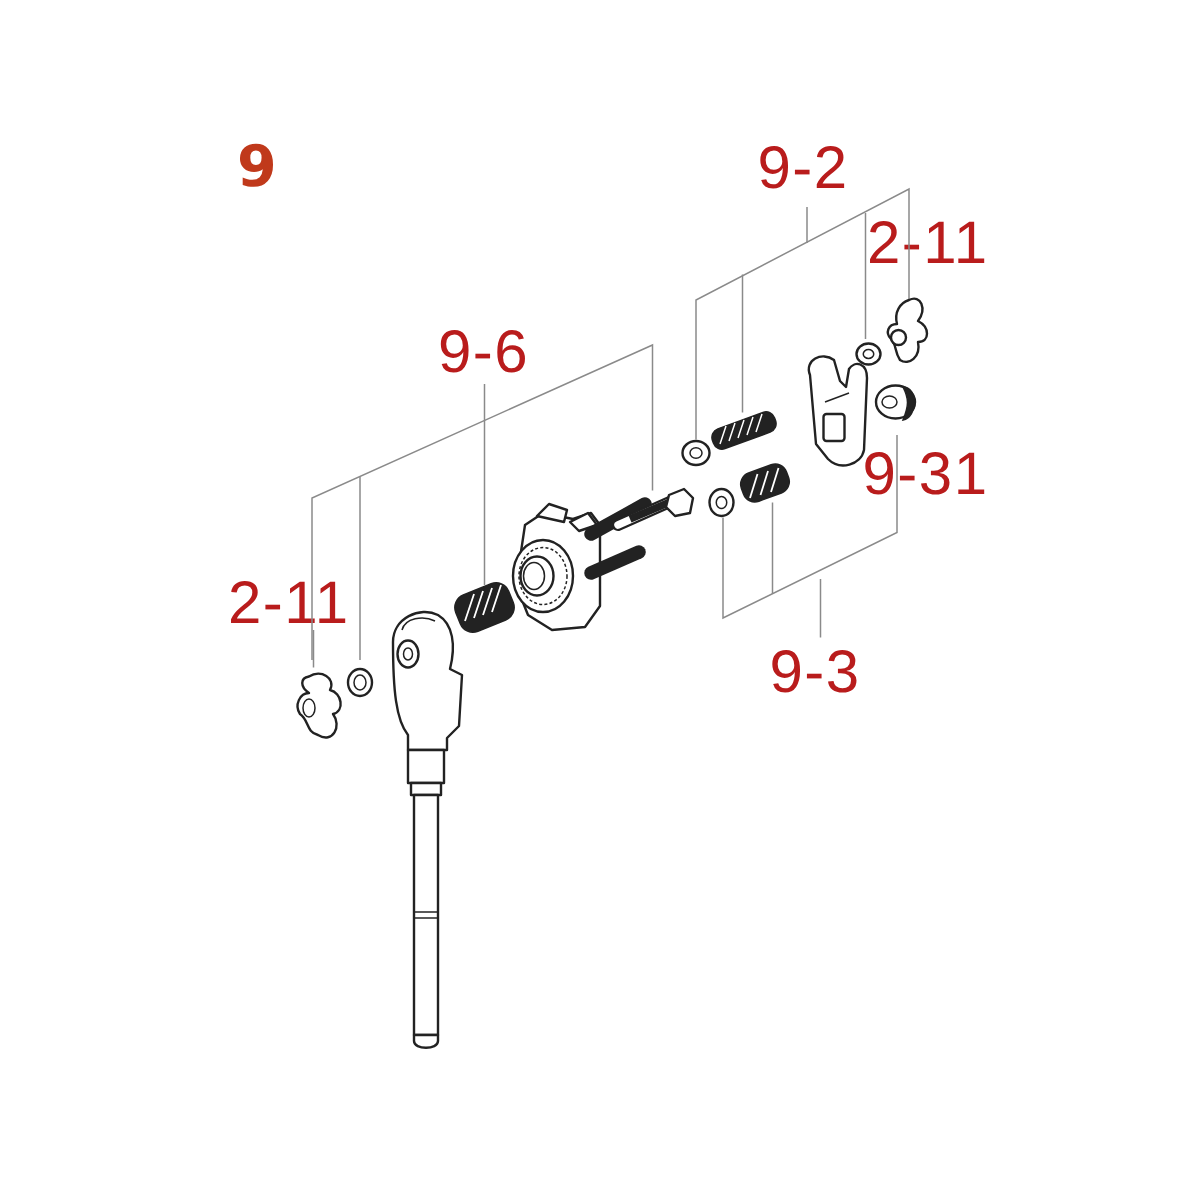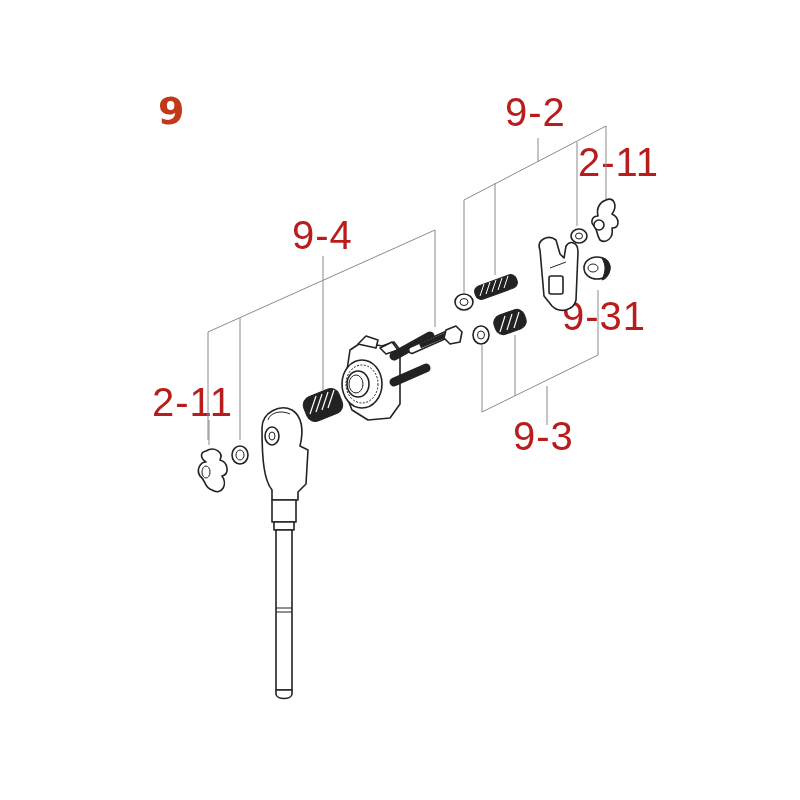--- a/index.html
+++ b/index.html
@@ -16,24 +16,24 @@
     .thin { stroke: #222; stroke-width: 1; fill: none; }
     .dark { fill: #222; stroke: #222; stroke-width: 1; }
   </style>
 </head>
 <body>
 
 <div class="fig-num" style="color:#c0391b;">9</div>
 
 <div class="lbl" style="left:505px; top:92px;">9-2</div>
 <div class="lbl" style="left:578px; top:142px;">2-11</div>
-<div class="lbl" style="left:292px; top:215px;">9-4</div>
+<div class="lbl" style="left:292px; top:215px;">9-6</div>
 <div class="lbl" style="left:152px; top:382px;">2-11</div>
-<div class="lbl" style="left:562px; top:296px;">9-31</div>
-<div class="lbl" style="left:513px; top:416px;">9-3</div>
+<div class="lbl" style="left:575px; top:296px;">9-31</div>
+<div class="lbl" style="left:513px; top:428px;">9-3</div>
 
 <svg id="diagram" viewBox="0 0 800 800" xmlns="http://www.w3.org/2000/svg">
 
   <g>
     <polyline class="leader" points="208,440 208,332 435,230 435,327"></polyline>
     <line class="leader" x1="240" y1="318" x2="240" y2="440"></line>
     <line class="leader" x1="323" y1="256" x2="323" y2="390"></line>
   </g>
 
   <g>

